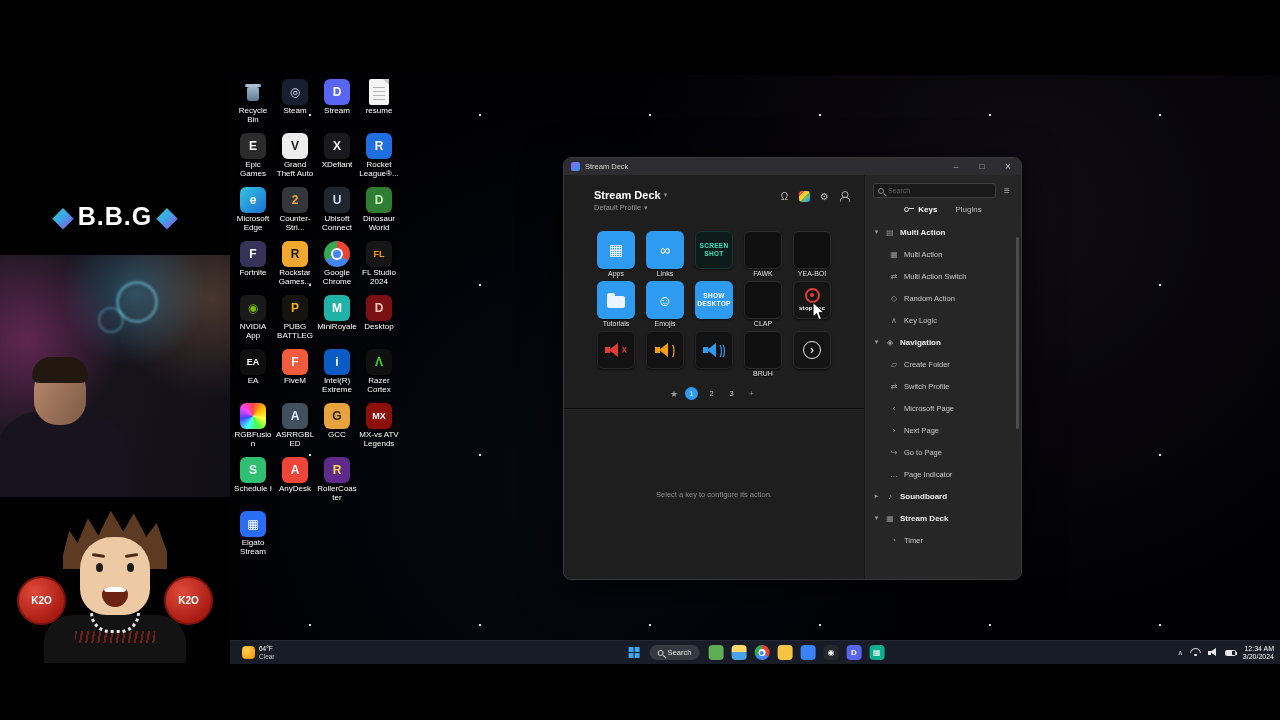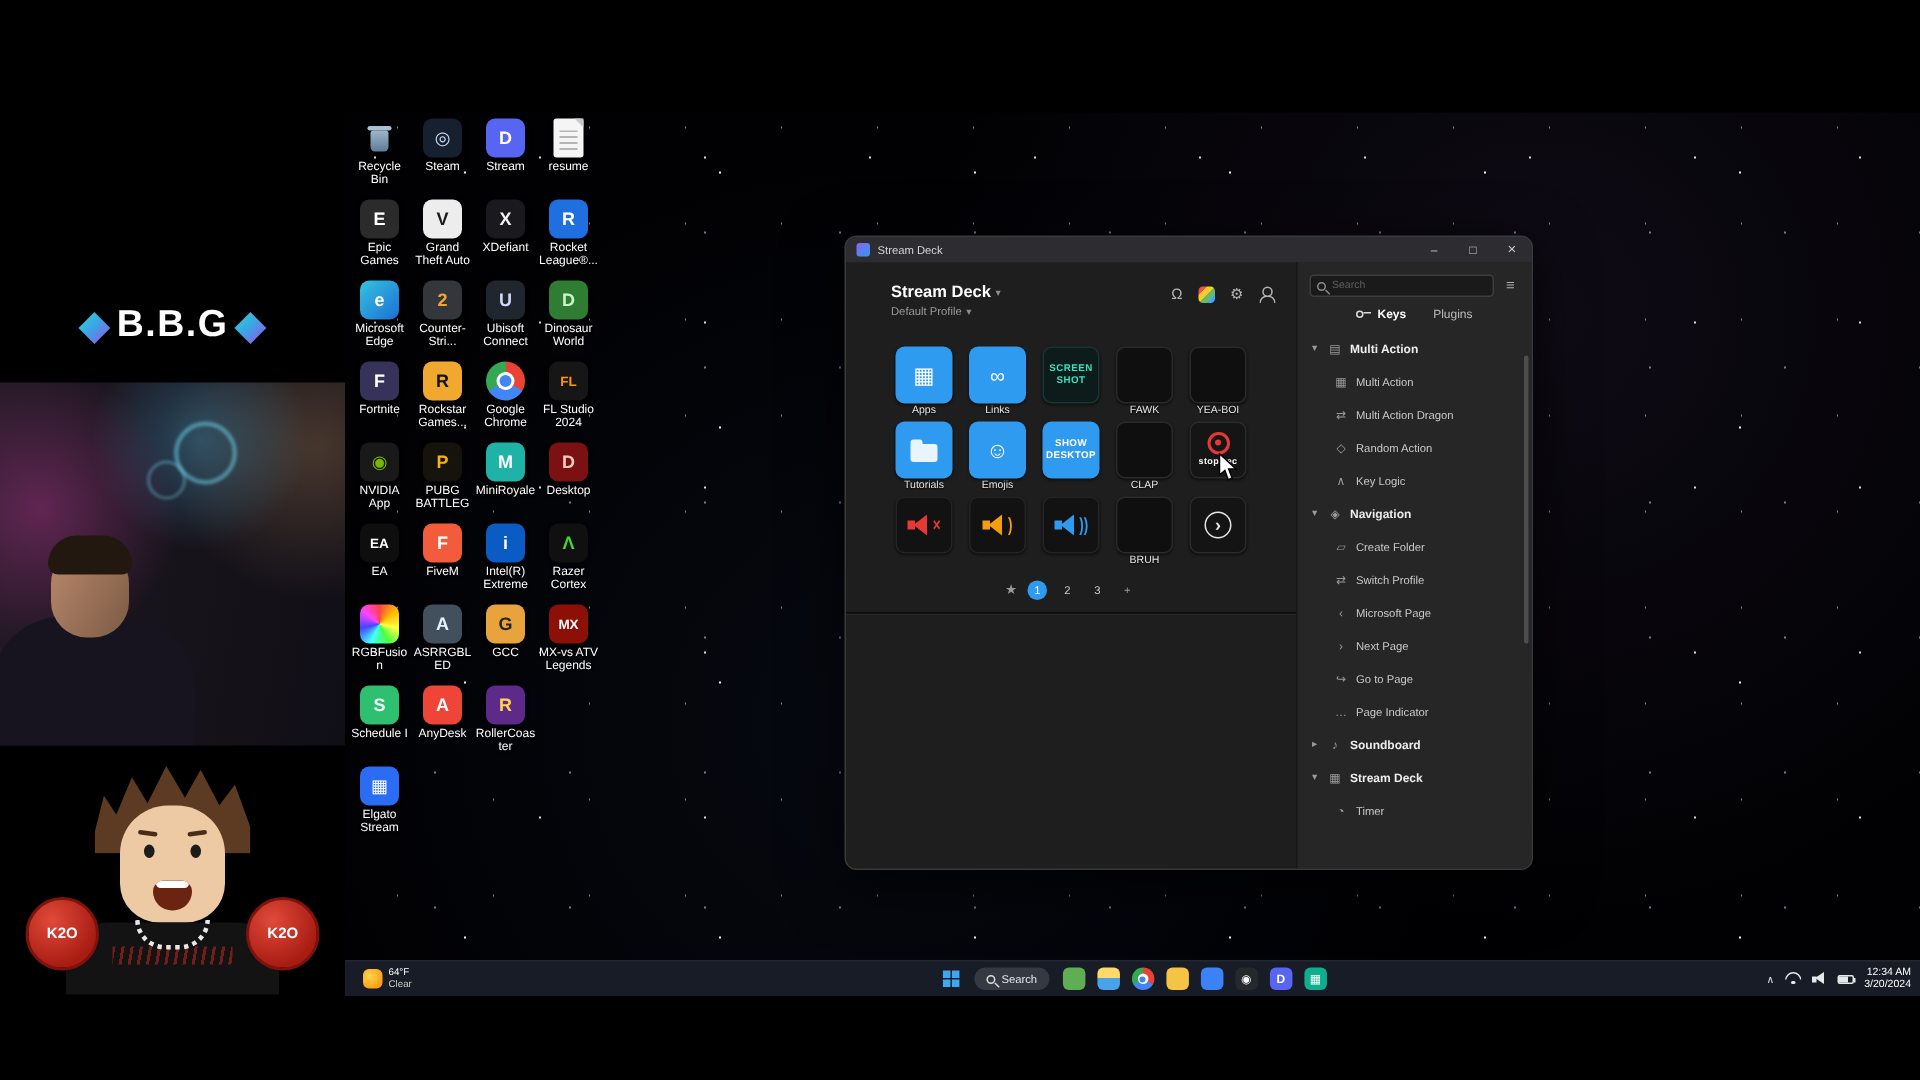--- a/index.html
+++ b/index.html
@@ -33,21 +33,21 @@
   .av-eye{position:absolute;top:26px;width:7px;height:9px;background:#1c1c1c;border-radius:50%;}
   .av-eye.l{left:16px}.av-eye.r{right:16px}
   .av-brow{position:absolute;top:17px;width:13px;height:3px;background:#4a2d15;border-radius:2px;}
   .av-brow.l{left:12px;transform:rotate(8deg)}.av-brow.r{right:12px;transform:rotate(-8deg)}
   .av-mouth{position:absolute;left:50%;bottom:8px;transform:translateX(-50%);width:26px;height:20px;background:#6b2312;border-radius:8px 8px 14px 14px;overflow:hidden;}
   .av-teeth{position:absolute;left:2px;right:2px;top:0;height:5px;background:#fff;border-radius:0 0 3px 3px;}
   .av-shirt{position:absolute;left:50%;bottom:0;transform:translateX(-50%);width:142px;height:48px;background:#131313;border-radius:28px 28px 0 0;}
   .av-shirt::after{content:"";position:absolute;left:22%;top:16px;width:56%;height:12px;opacity:.55;
     background:repeating-linear-gradient(100deg,#c0261d 0 2px,transparent 2px 6px);}
   .av-neck{position:absolute;left:50%;bottom:30px;transform:translateX(-50%);width:44px;height:17px;border:3px dotted #e8e8e8;border-top:none;border-radius:0 0 24px 24px;}
-  .av-glove{position:absolute;bottom:16px;width:45px;height:45px;border-radius:50%;display:flex;align-items:center;justify-content:center;
+  .av-glove{position:absolute;bottom:38px;width:45px;height:45px;border-radius:50%;display:flex;align-items:center;justify-content:center;
     color:#fff;font-size:10px;font-weight:bold;border:2px solid #7e130e;
     background:radial-gradient(circle at 35% 30%,#e04a3a,#a81c12 72%);}
   .av-glove.l{left:17px}.av-glove.r{right:17px}
 
   
   .desktop{position:absolute;left:230px;top:75px;width:1050px;height:565px;background-color:#010103;
     background-image:
       radial-gradient(1.4px 1.4px at 80px 40px, rgba(255,255,255,.95) 50%, transparent 60%),
       radial-gradient(1px 1px at 20px 30px, rgba(255,255,255,.85) 50%, transparent 60%),
       radial-gradient(0.9px 0.9px at 60px 80px, rgba(215,225,255,.7) 50%, transparent 60%),
@@ -488,20 +488,23 @@
             </div>
           </div>
         <div class="pager">
             <span class="pstar">★</span>
             <span class="pill active">1</span>
             <span class="pill">2</span>
             <span class="pill">3</span>
             <span class="pill add">+</span>
           </div>
         <div class="hdiv"></div>
+        <div class="hint-area">
+          <span class="hint">Select a key to configure its action.</span>
+        </div>
       </div>
       <div class="panel">
         <div class="prow">
           <div class="searchbox">
             <span class="icon-search"></span>
             <span class="sph">Search</span>
           </div>
           <span class="menu-ic">≡</span>
         </div>
         <div class="tabs">
@@ -518,21 +521,21 @@
               <span class="tchev">▾</span>
               <span class="ticon">▤</span>
               <span class="tlabel">Multi Action</span>
             </div>
             <div class="trow item">
               <span class="ticon">▦</span>
               <span class="tlabel">Multi Action</span>
             </div>
             <div class="trow item">
               <span class="ticon">⇄</span>
-              <span class="tlabel">Multi Action Dragon</span>
+              <span class="tlabel">Multi Action Switch</span>
             </div>
             <div class="trow item">
               <span class="ticon">◇</span>
               <span class="tlabel">Random Action</span>
             </div>
             <div class="trow item">
               <span class="ticon">∧</span>
               <span class="tlabel">Key Logic</span>
             </div>
             <div class="trow header">

